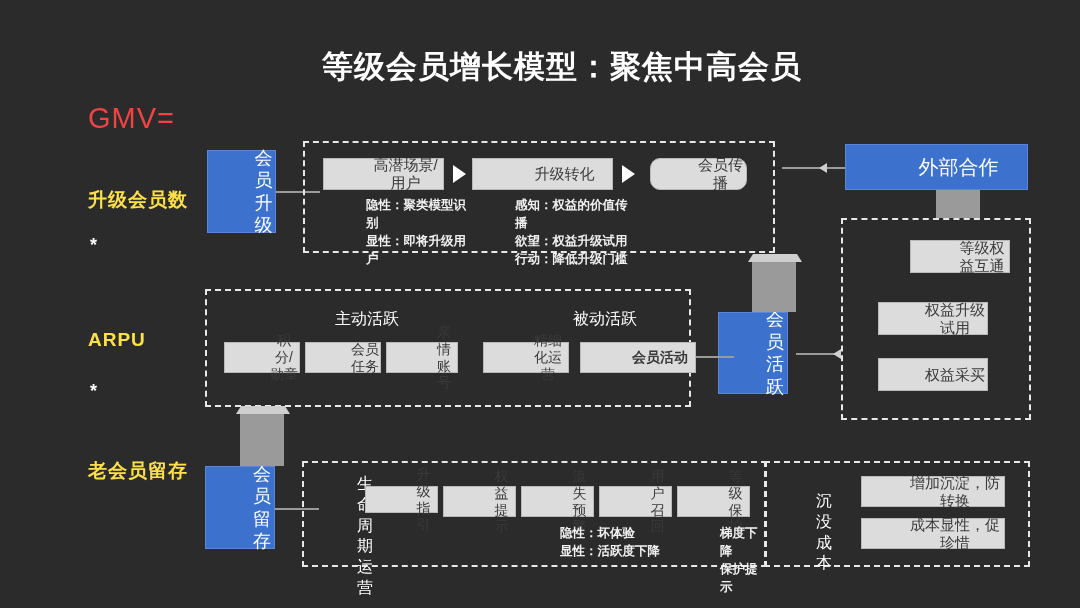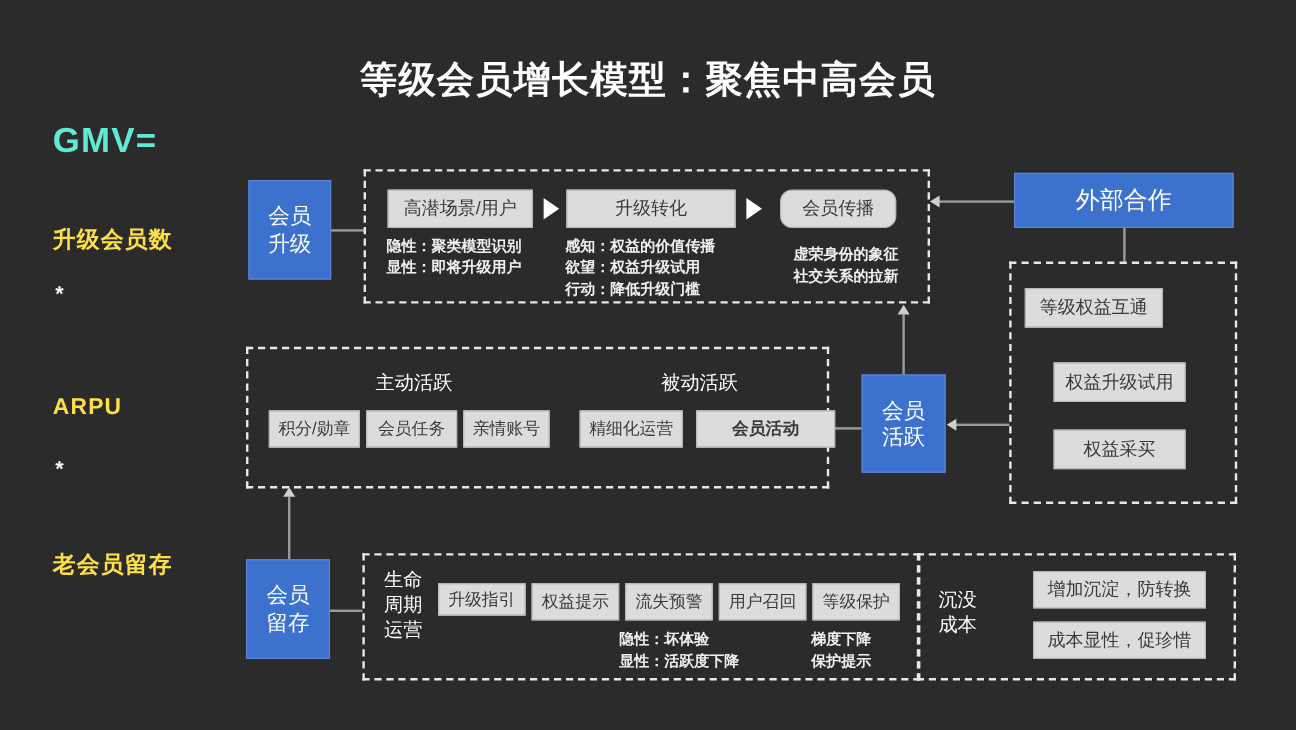--- a/index.html
+++ b/index.html
@@ -6,30 +6,30 @@
   body{
     width:1080px;height:608px;
     background:#2b2b2b;
     font-family:"Liberation Sans","DejaVu Sans",sans-serif;
     overflow:hidden;
     position:relative;
     color:#ffffff;
     -webkit-font-smoothing:antialiased;
   }
   .stage{position:absolute;left:0;top:0;width:1080px;height:608px;}
-  .abs{position:absolute;box-sizing:border-box;}
+  .abs{position:absolute;box-sizing:border-box;padding-left:44px;}
 
   
   .title{
     left:0;top:46px;width:1080px;text-align:center;
     font-size:31px;font-weight:bold;letter-spacing:1px;color:#fff;
   }
 
   
-  .gmv{left:44px;top:102px;font-size:29px;font-weight:bold;color:#5eead4;letter-spacing:1px;}
+  .gmv{left:44px;top:102px;font-size:29px;font-weight:normal;color:#ef4444;letter-spacing:1px;}
   .leftlabel{font-size:19px;font-weight:bold;color:#fde047;letter-spacing:1px;}
   .star{font-size:18px;font-weight:bold;color:#ffffff;}
 
   
   .blue{
     background:#3c72cd;border:1px solid #5b86d6;color:#ffffff;
     display:flex;align-items:center;justify-content:center;
     text-align:center;font-size:18px;line-height:1.25;font-weight:400;
   }
   .blue.wide{font-size:20px;}
@@ -93,32 +93,30 @@
 显性：即将升级用户</div>
   <div class="abs tri-right" style="left:453px;top:165px;"></div>
 
   <div class="abs chip big" style="left:472px;top:158px;width:141px;height:32px;">升级转化</div>
   <div class="abs note" style="left:471px;top:196px;width:160px;">感知：权益的价值传播
 欲望：权益升级试用
 行动：降低升级门槛</div>
   <div class="abs tri-right" style="left:622px;top:165px;"></div>
 
   <div class="abs chip big" style="left:650px;top:158px;width:97px;height:32px;border-radius:10px;">会员传播</div>
-  <div class="abs note" style="left:645px;top:203px;width:120px;text-align:center;">虚荣身份的象征
-社交关系的拉新</div>
 
   <div class="abs blue wide" style="left:845px;top:144px;width:183px;height:46px;">外部合作</div>
 
   <div class="abs ln lnh" style="left:782px;top:167px;width:63px;"></div>
   <div class="abs arrow-left" style="left:775px;top:163px;"></div>
 
   <div class="abs ln lnv" style="left:936px;top:190px;height:28px;"></div>
 
   <div class="abs dashed" style="left:841px;top:218px;width:190px;height:202px;"></div>
-  <div class="abs chip big" style="left:854px;top:240px;width:115px;height:33px;">等级权益互通</div>
+  <div class="abs chip big" style="left:910px;top:240px;width:100px;height:33px;">等级权益互通</div>
   <div class="abs chip big" style="left:878px;top:302px;width:110px;height:33px;">权益升级试用</div>
   <div class="abs chip big" style="left:878px;top:358px;width:110px;height:33px;">权益采买</div>
 
   <div class="abs blue" style="left:718px;top:312px;width:70px;height:82px;white-space:pre-line;">会员
 活跃</div>
 
   <div class="abs ln lnv" style="left:752px;top:262px;height:50px;"></div>
   <div class="abs arrow-up" style="left:748px;top:254px;"></div>
 
   <div class="abs ln lnh" style="left:796px;top:353px;width:45px;"></div>

